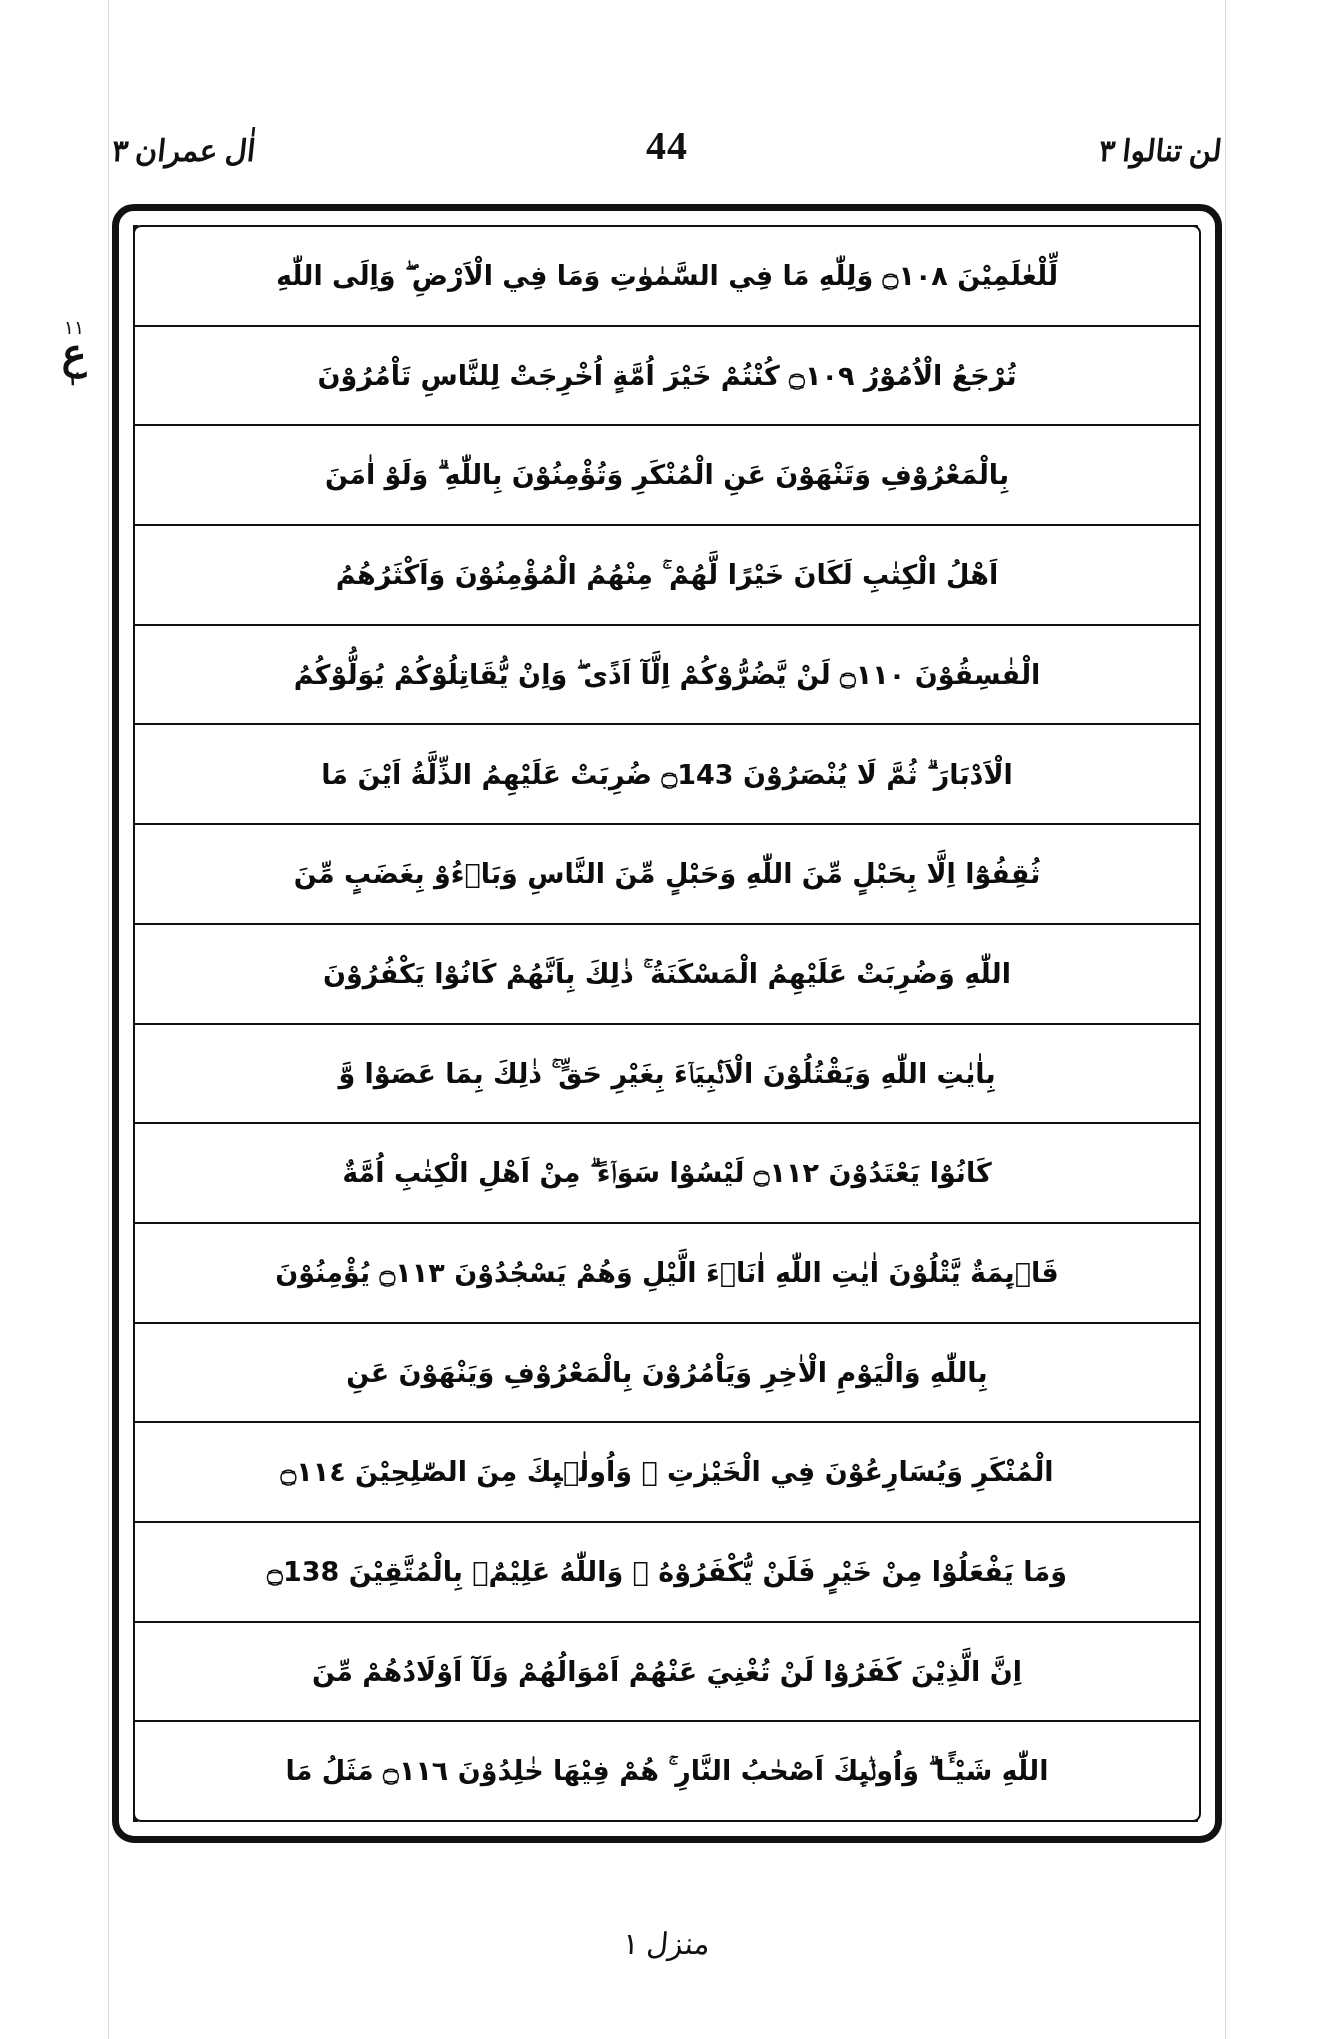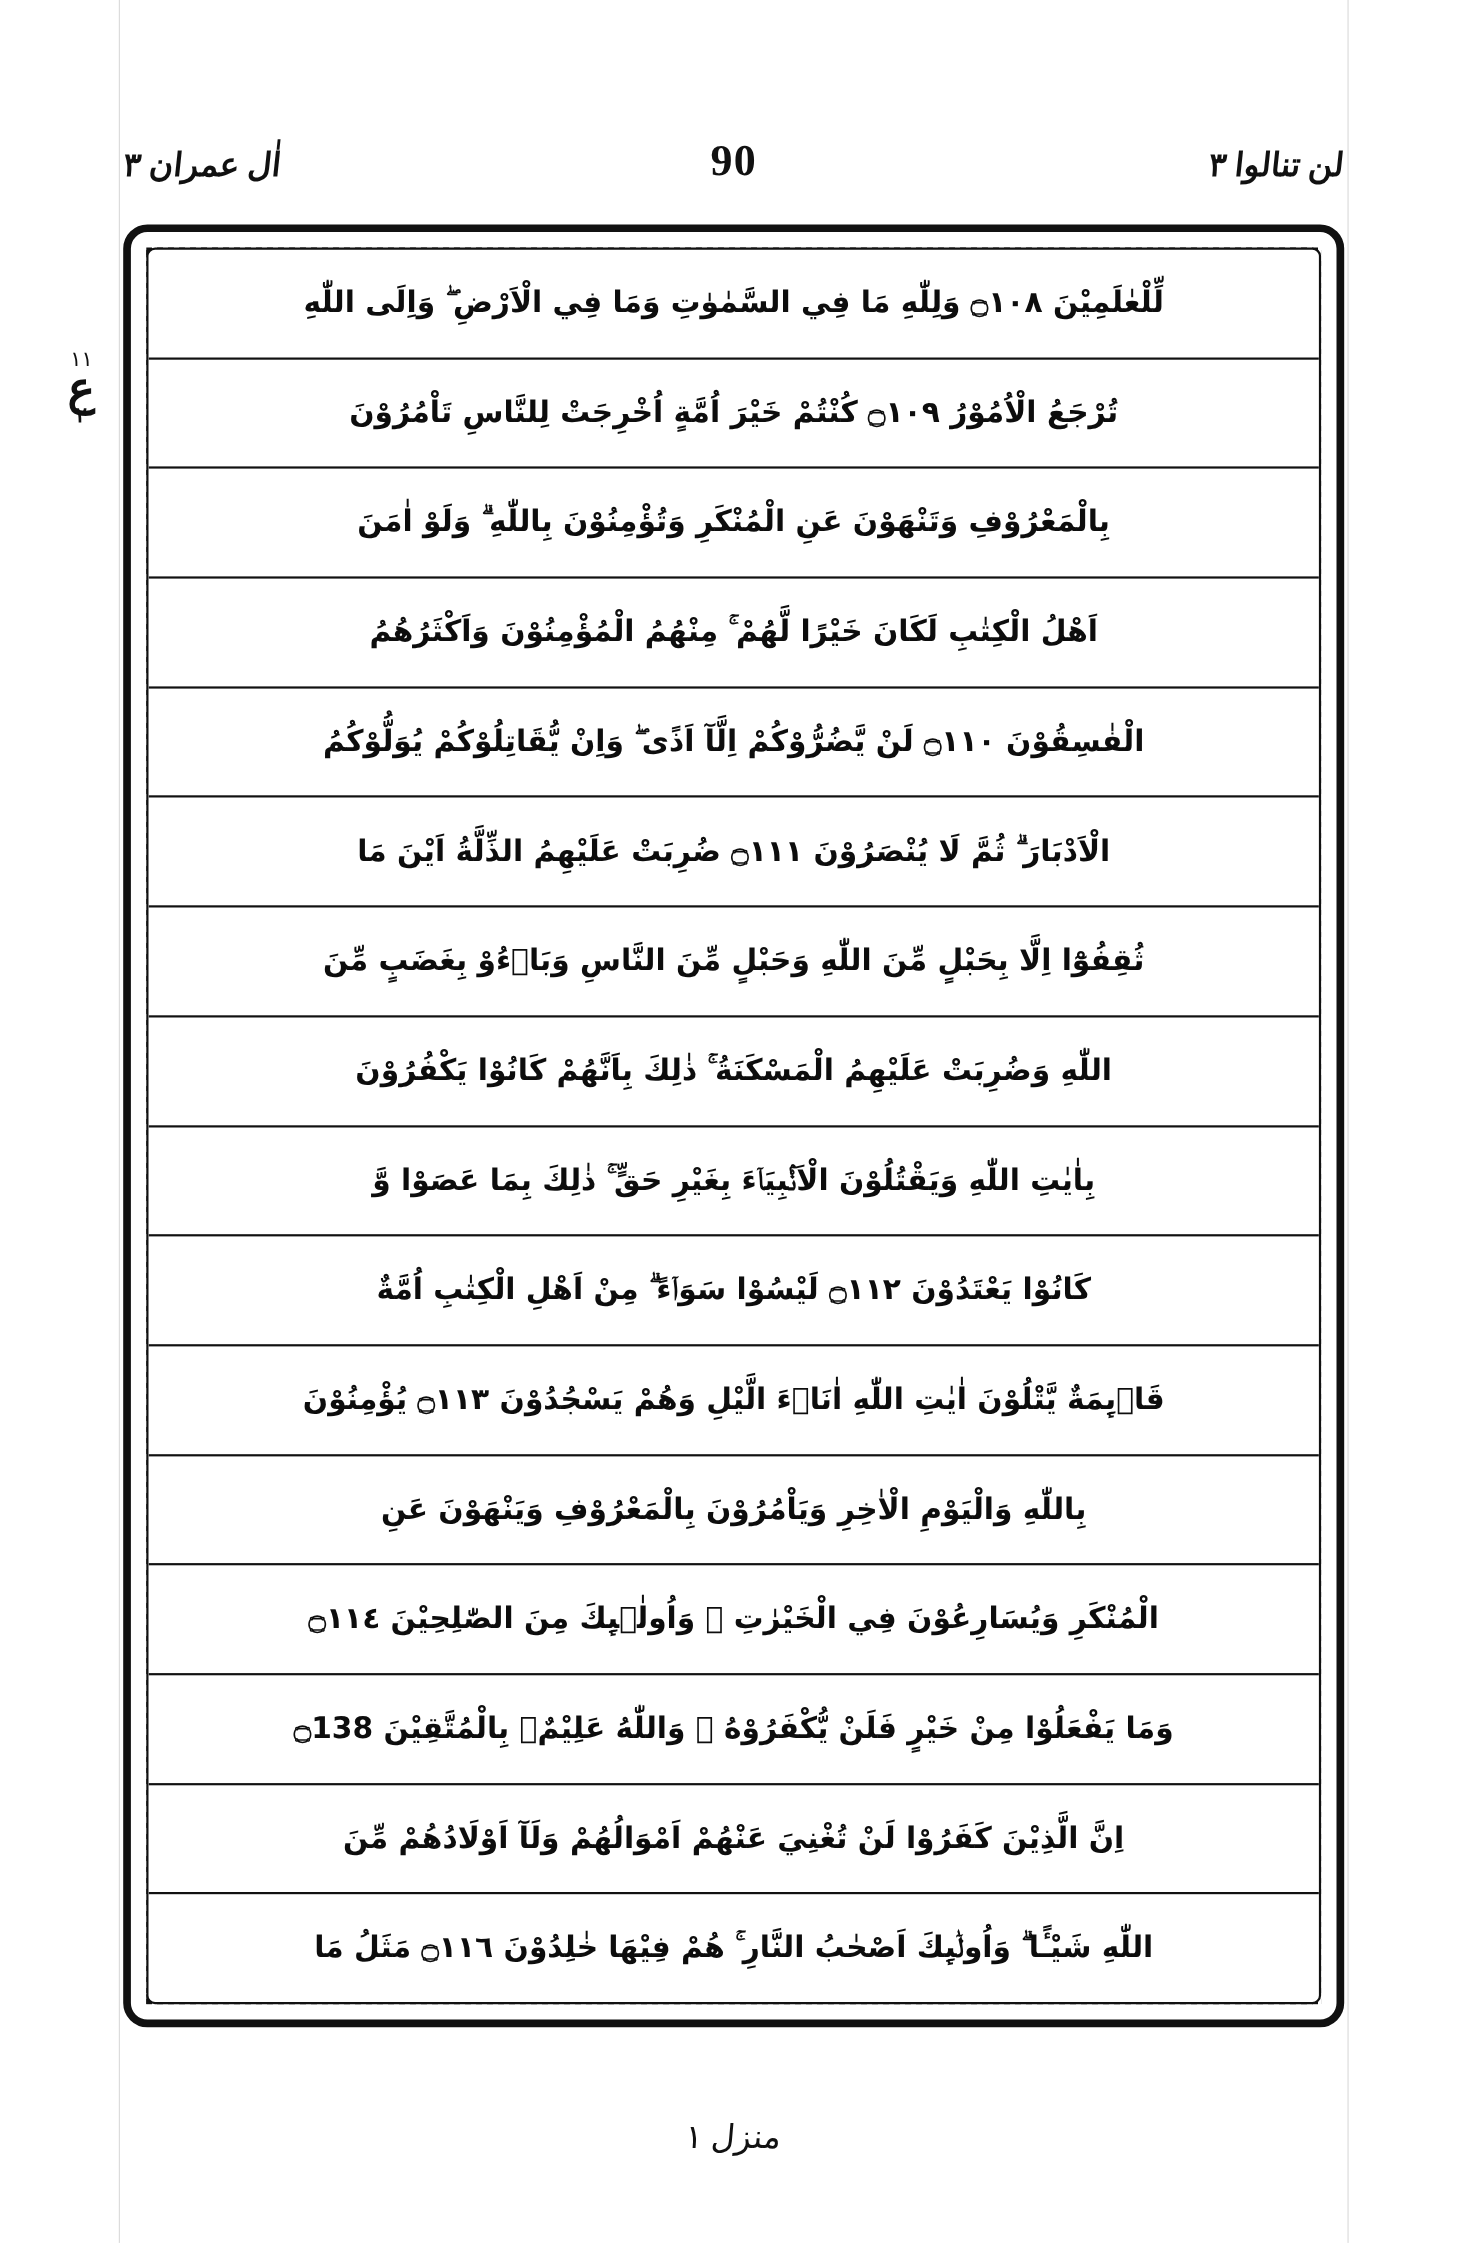--- a/index.html
+++ b/index.html
@@ -146,21 +146,21 @@
 <body>
 
 <div class="page">
 
   <div class="gutter-line gutter-left"></div>
   <div class="gutter-line gutter-right"></div>
 
   <div class="header">
     <div class="hdr-side hdr-surah">اٰل عمران ٣</div>
 
-    <div class="hdr-page">90</div>
+    <div class="hdr-page">44</div>
 
     <div class="hdr-side hdr-juz">لن تنالوا ٣</div>
   </div>
 
   <div class="side-marker">
     <div class="sm-top">١١</div>
     <div class="sm-mid">ع</div>
     <div class="sm-bot">٢</div>
   </div>
 
@@ -177,21 +177,21 @@
         <div class="line l-dense">
           <span class="txt">بِالْمَعْرُوْفِ وَتَنْهَوْنَ عَنِ الْمُنْكَرِ وَتُؤْمِنُوْنَ بِاللّٰهِ ۗ وَلَوْ اٰمَنَ</span>
         </div>
         <div class="line l-dense">
           <span class="txt">اَهْلُ الْكِتٰبِ لَكَانَ خَيْرًا لَّهُمْ ۚ مِنْهُمُ الْمُؤْمِنُوْنَ وَاَكْثَرُهُمُ</span>
         </div>
         <div class="line l-dense">
           <span class="txt">الْفٰسِقُوْنَ ۝١١٠ لَنْ يَّضُرُّوْكُمْ اِلَّآ اَذًى ۖ وَاِنْ يُّقَاتِلُوْكُمْ يُوَلُّوْكُمُ</span>
         </div>
         <div class="line l-dense">
-          <span class="txt">الْاَدْبَارَ ۗ ثُمَّ لَا يُنْصَرُوْنَ ۝١١١ ضُرِبَتْ عَلَيْهِمُ الذِّلَّةُ اَيْنَ مَا</span>
+          <span class="txt">الْاَدْبَارَ ۗ ثُمَّ لَا يُنْصَرُوْنَ ۝143 ضُرِبَتْ عَلَيْهِمُ الذِّلَّةُ اَيْنَ مَا</span>
         </div>
         <div class="line l-dense">
           <span class="txt">ثُقِفُوْٓا اِلَّا بِحَبْلٍ مِّنَ اللّٰهِ وَحَبْلٍ مِّنَ النَّاسِ وَبَاۤءُوْ بِغَضَبٍ مِّنَ</span>
         </div>
         <div class="line l-dense">
           <span class="txt">اللّٰهِ وَضُرِبَتْ عَلَيْهِمُ الْمَسْكَنَةُ ۚ ذٰلِكَ بِاَنَّهُمْ كَانُوْا يَكْفُرُوْنَ</span>
         </div>
         <div class="line l-dense">
           <span class="txt">بِاٰيٰتِ اللّٰهِ وَيَقْتُلُوْنَ الْاَنْۢبِيَاۤءَ بِغَيْرِ حَقٍّ ۚ ذٰلِكَ بِمَا عَصَوْا وَّ</span>
         </div>

